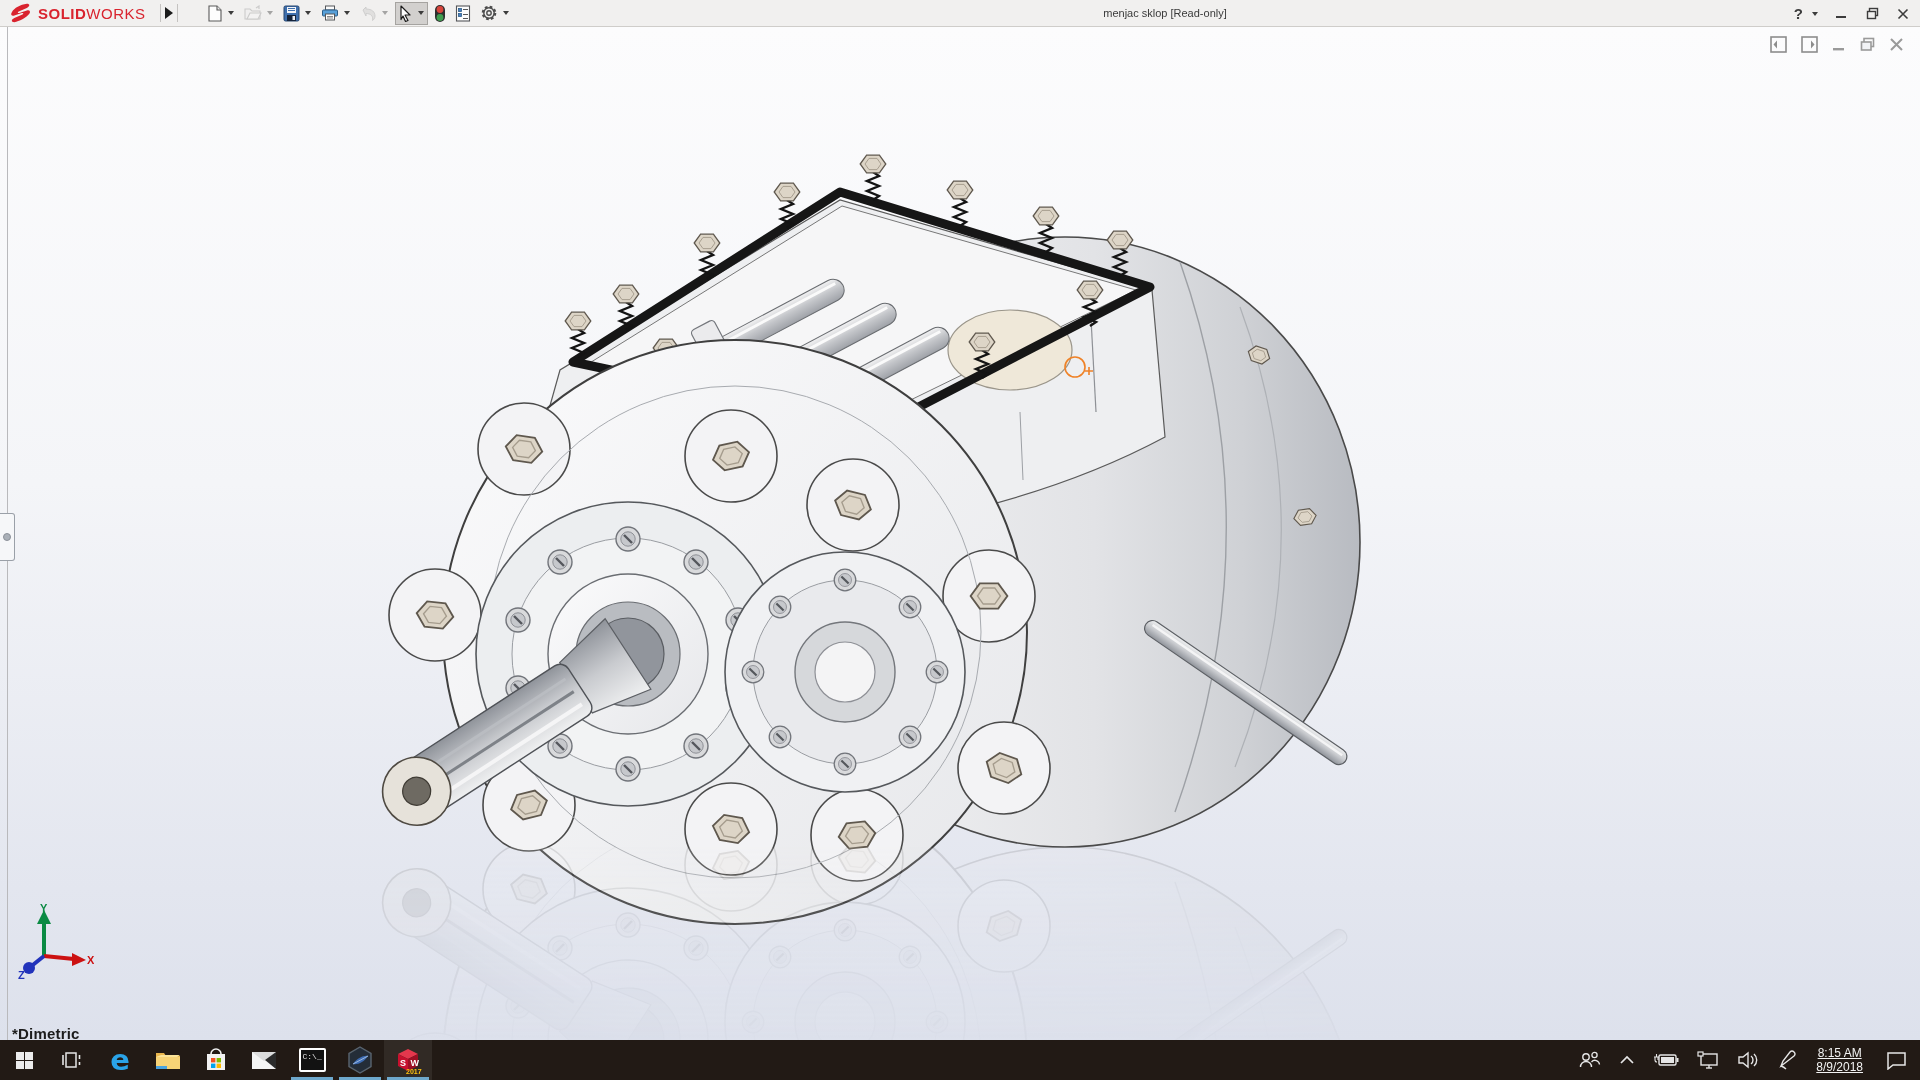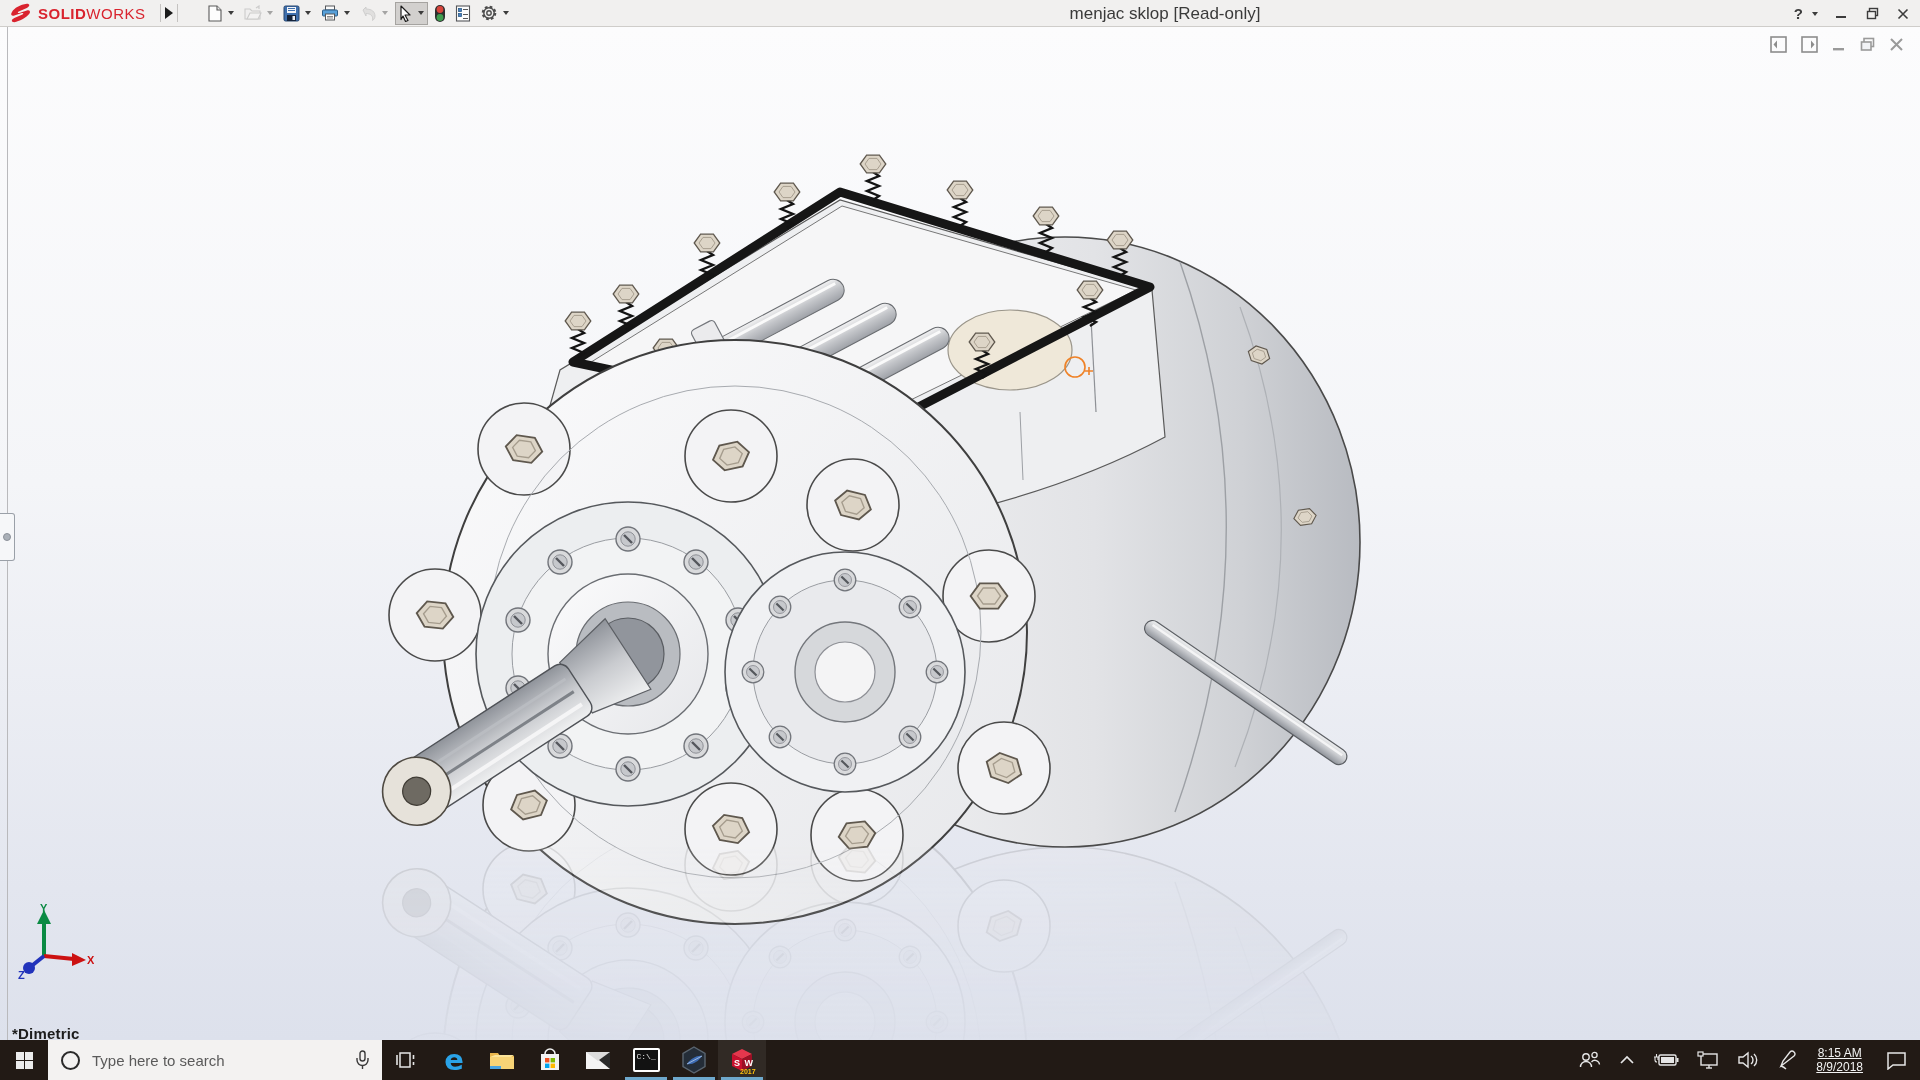--- a/index.html
+++ b/index.html
@@ -22,21 +22,21 @@
   .qat { display:flex; align-items:center; margin-left:22px; height:27px; }
   .qat-btn { display:flex; align-items:center; height:23px; padding:0 2px;
              margin-right:3px; border:1px solid transparent; }
   .qat-btn.pressed { background:#d2d0ce; border:1px solid #a5a3a0; }
   .qat-btn.disabled { opacity:.42; }
   .qat-btn svg { display:block; }
   .dd-arrow { width:0; height:0; border-left:3.5px solid transparent;
               border-right:3.5px solid transparent; border-top:4px solid #3c3c3c;
               margin-left:5px; margin-right:1px; }
   .win-title { position:absolute; left:1165px; top:0; transform:translateX(-50%);
-               line-height:27px; font-size:17px; color:#3a3a3a; white-space:nowrap; }
+               line-height:27px; font-size:11px; color:#3a3a3a; white-space:nowrap; }
   .tb-right { position:absolute; right:6px; top:0; height:27px;
               display:flex; align-items:center; gap:9px; }
   .tb-help { display:flex; align-items:center; gap:4px; color:#3c3c3c;
              font-size:15px; font-weight:700; padding:0 2px; }
   .cap-btn { width:22px; height:22px; display:flex; align-items:center; justify-content:center; }
 
   
   .viewport { position:absolute; left:0; top:27px; width:1920px; height:1013px;
               background:linear-gradient(180deg,#fcfcfd 0%, #f4f5f8 45%, #e3e6ef 85%, #dde1ec 100%);
               overflow:hidden; }
@@ -436,29 +436,20 @@
 <div class="taskbar">
   <div class="tb-btn">
     <svg width="17" height="17" viewBox="0 0 17 17">
       <rect x="0" y="0" width="8" height="8" fill="#ececec"></rect>
         <rect x="9" y="0" width="8" height="8" fill="#ececec"></rect>
       <rect x="0" y="9" width="8" height="8" fill="#ececec"></rect>
         <rect x="9" y="9" width="8" height="8" fill="#ececec"></rect>
     </svg>
   </div>
 
-  <div class="search-box">
-    <span class="circle"></span>
-    <input type="text" placeholder="Type here to search" style="">
-    <svg class="mic" width="15" height="20" viewBox="0 0 15 20">
-      <rect x="5" y="1" width="5" height="10" rx="2.5" fill="none" stroke="#3a3a3a" stroke-width="1.4"></rect>
-      <path d="M2 8 v2 a5.5 5.5 0 0 0 11 0 v-2" fill="none" stroke="#3a3a3a" stroke-width="1.4"></path>
-      <line x1="7.5" y1="16" x2="7.5" y2="19" stroke="#3a3a3a" stroke-width="1.4"></line>
-    </svg>
-  </div>
 
   <div class="tb-btn">
     <svg width="20" height="20" viewBox="0 0 20 20">
       <rect x="4" y="3" width="10" height="14" fill="none" stroke="#e6e6e6" stroke-width="1.5"></rect>
       <line x1="1" y1="5" x2="1" y2="15" stroke="#e6e6e6" stroke-width="1.6"></line>
       <line x1="17.5" y1="5" x2="17.5" y2="9" stroke="#e6e6e6" stroke-width="1.6"></line>
       <line x1="17.5" y1="12" x2="17.5" y2="15" stroke="#e6e6e6" stroke-width="1.6"></line>
     </svg>
   </div>
 

